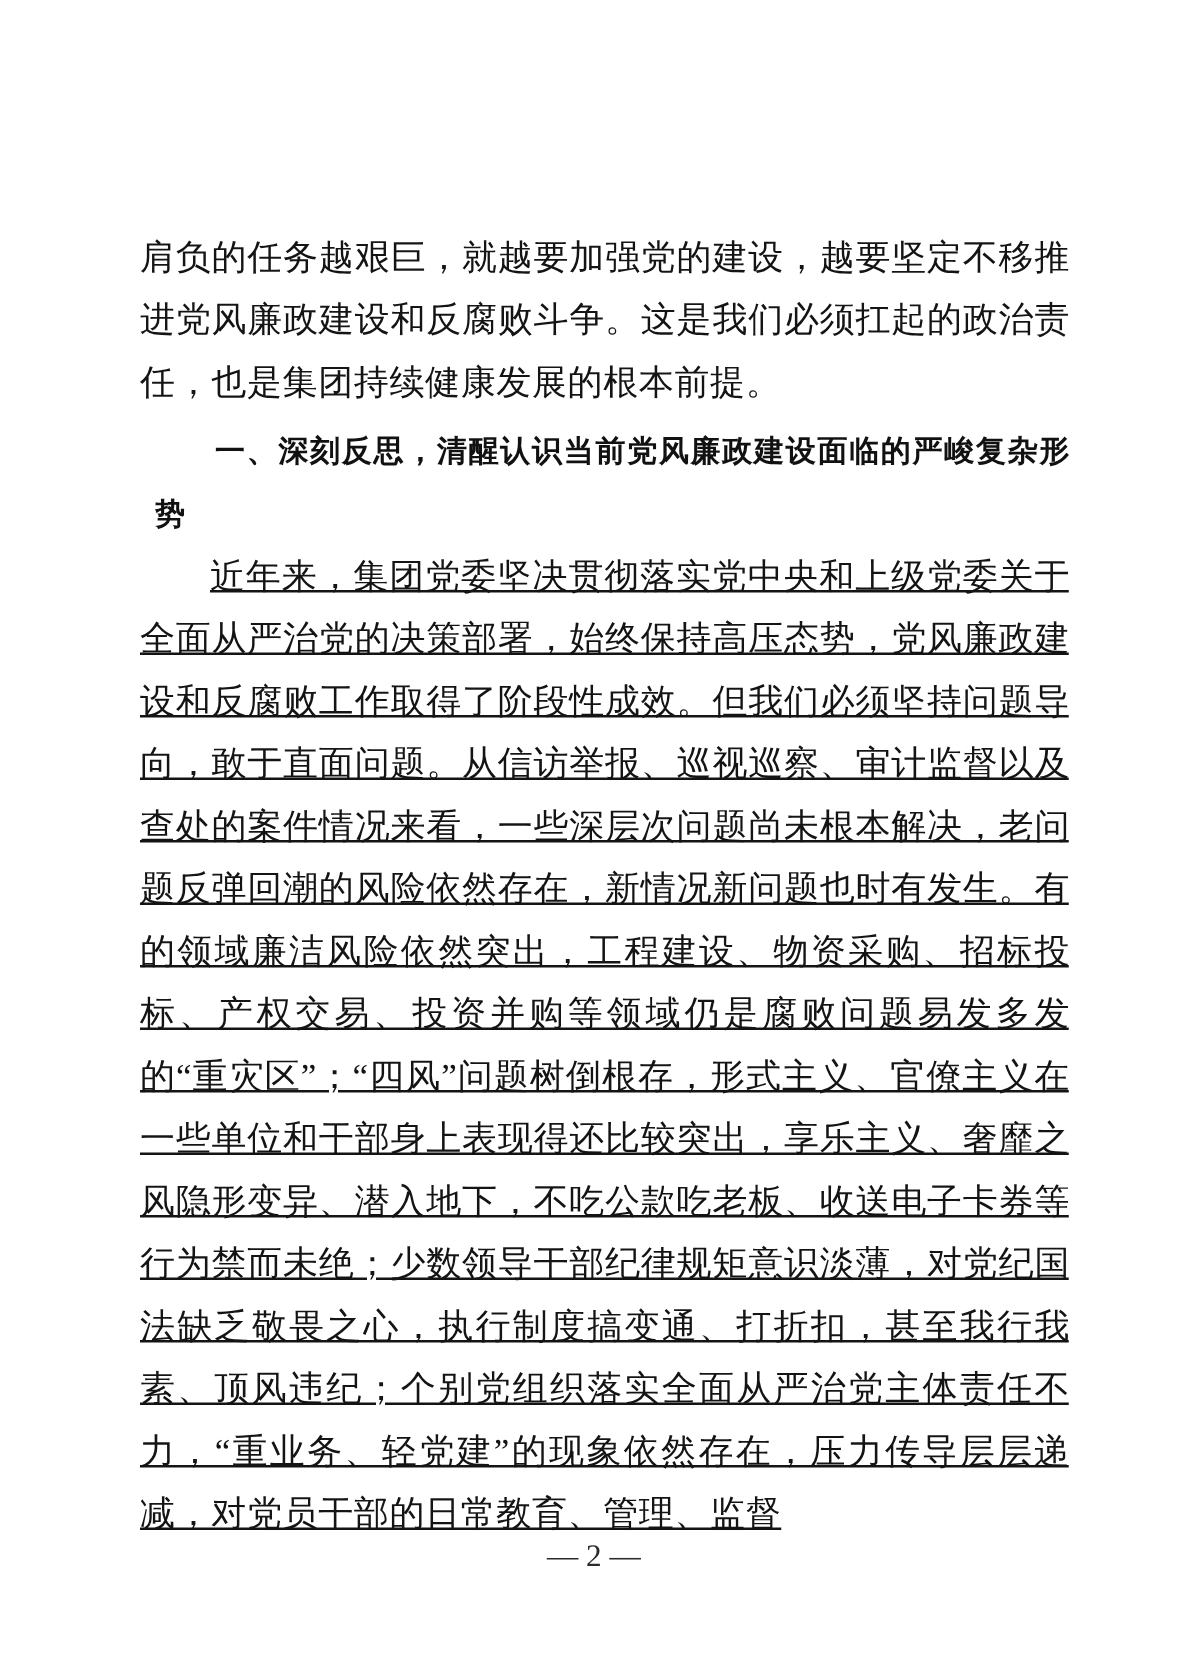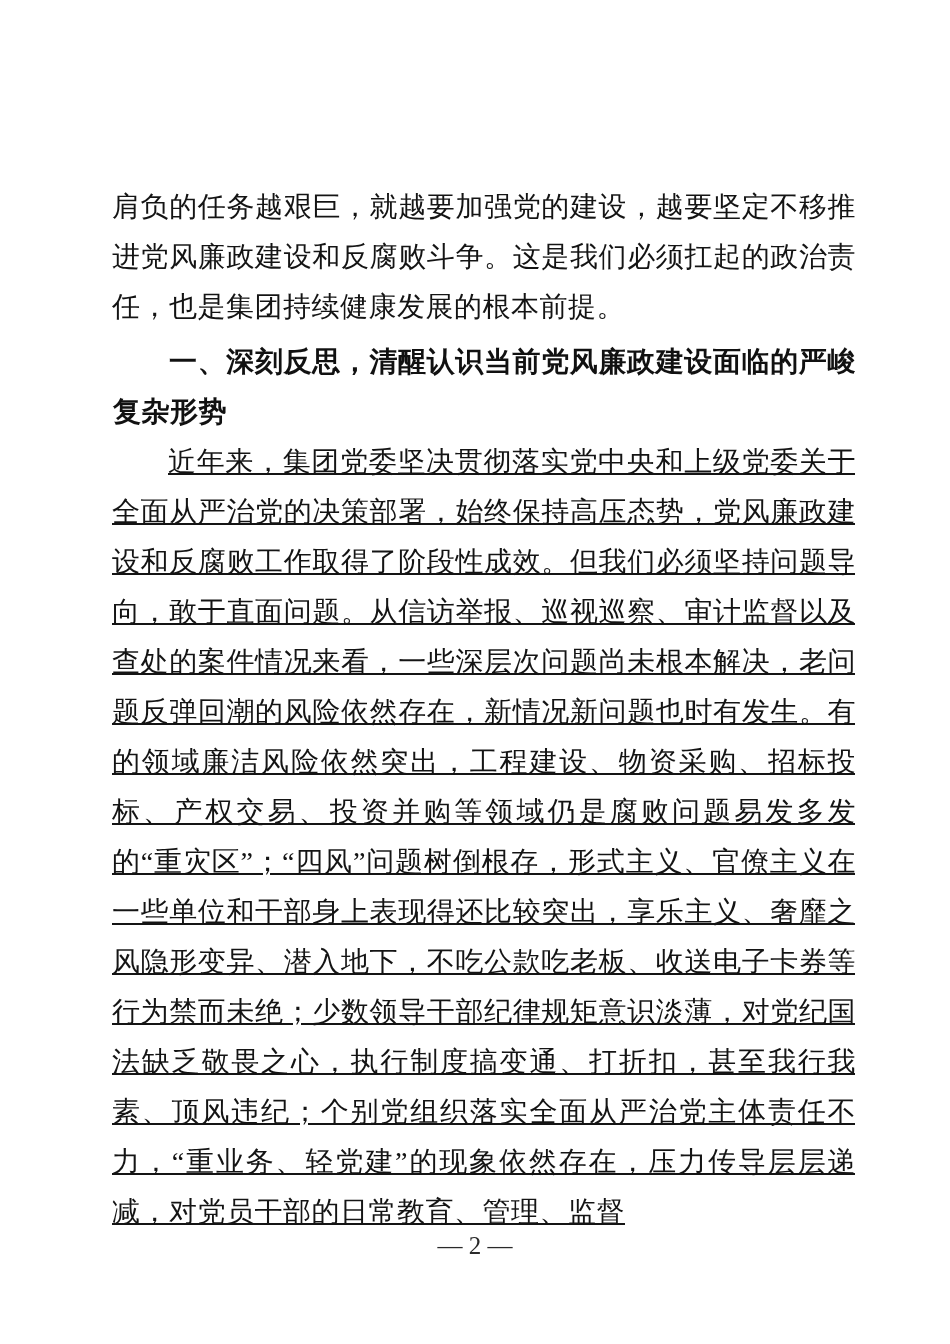--- a/index.html
+++ b/index.html
@@ -28,25 +28,25 @@
   }
   .para {
     margin: 0;
     padding: 0;
   }
   .para.indent {
     text-indent: 2em;
     text-decoration: underline;
   }
   .section-heading {
-    margin: 5px 0 0 1px;
+    margin: 5px 0 0 12px;
     padding: 0;
     font-family: "Liberation Sans", "DejaVu Sans", sans-serif;
     font-weight: 700;
-    font-size: 28px;
+    font-size: 24px;
     line-height: 50px;
     letter-spacing: 0.5px;
     text-indent: 2em;
     text-align: justify;
     color: #111111;
   }
   .page-footer {
     position: absolute;
     left: 0;
     top: 1228px;

